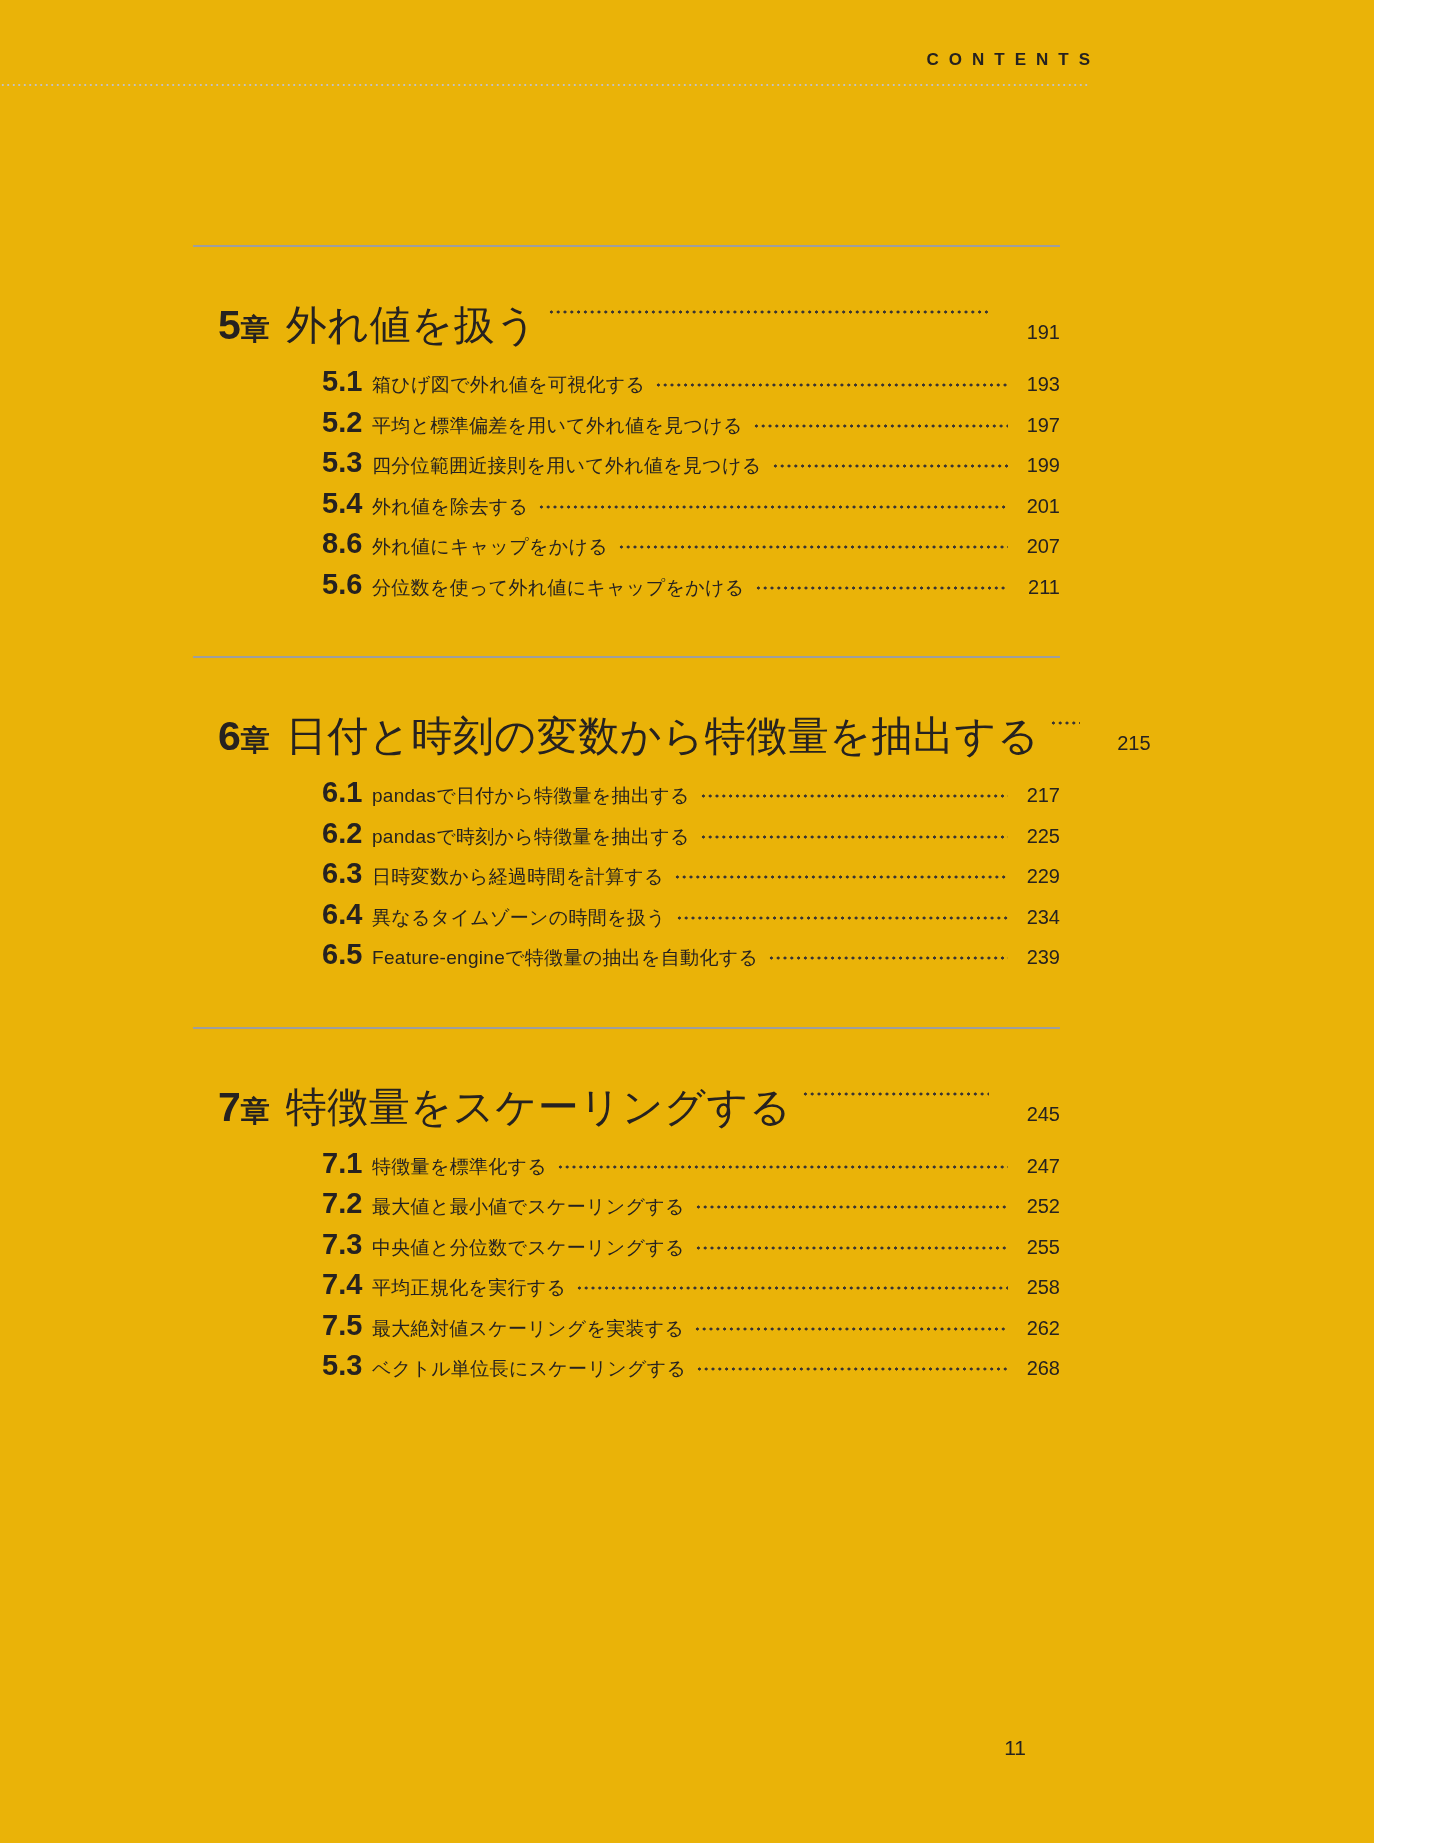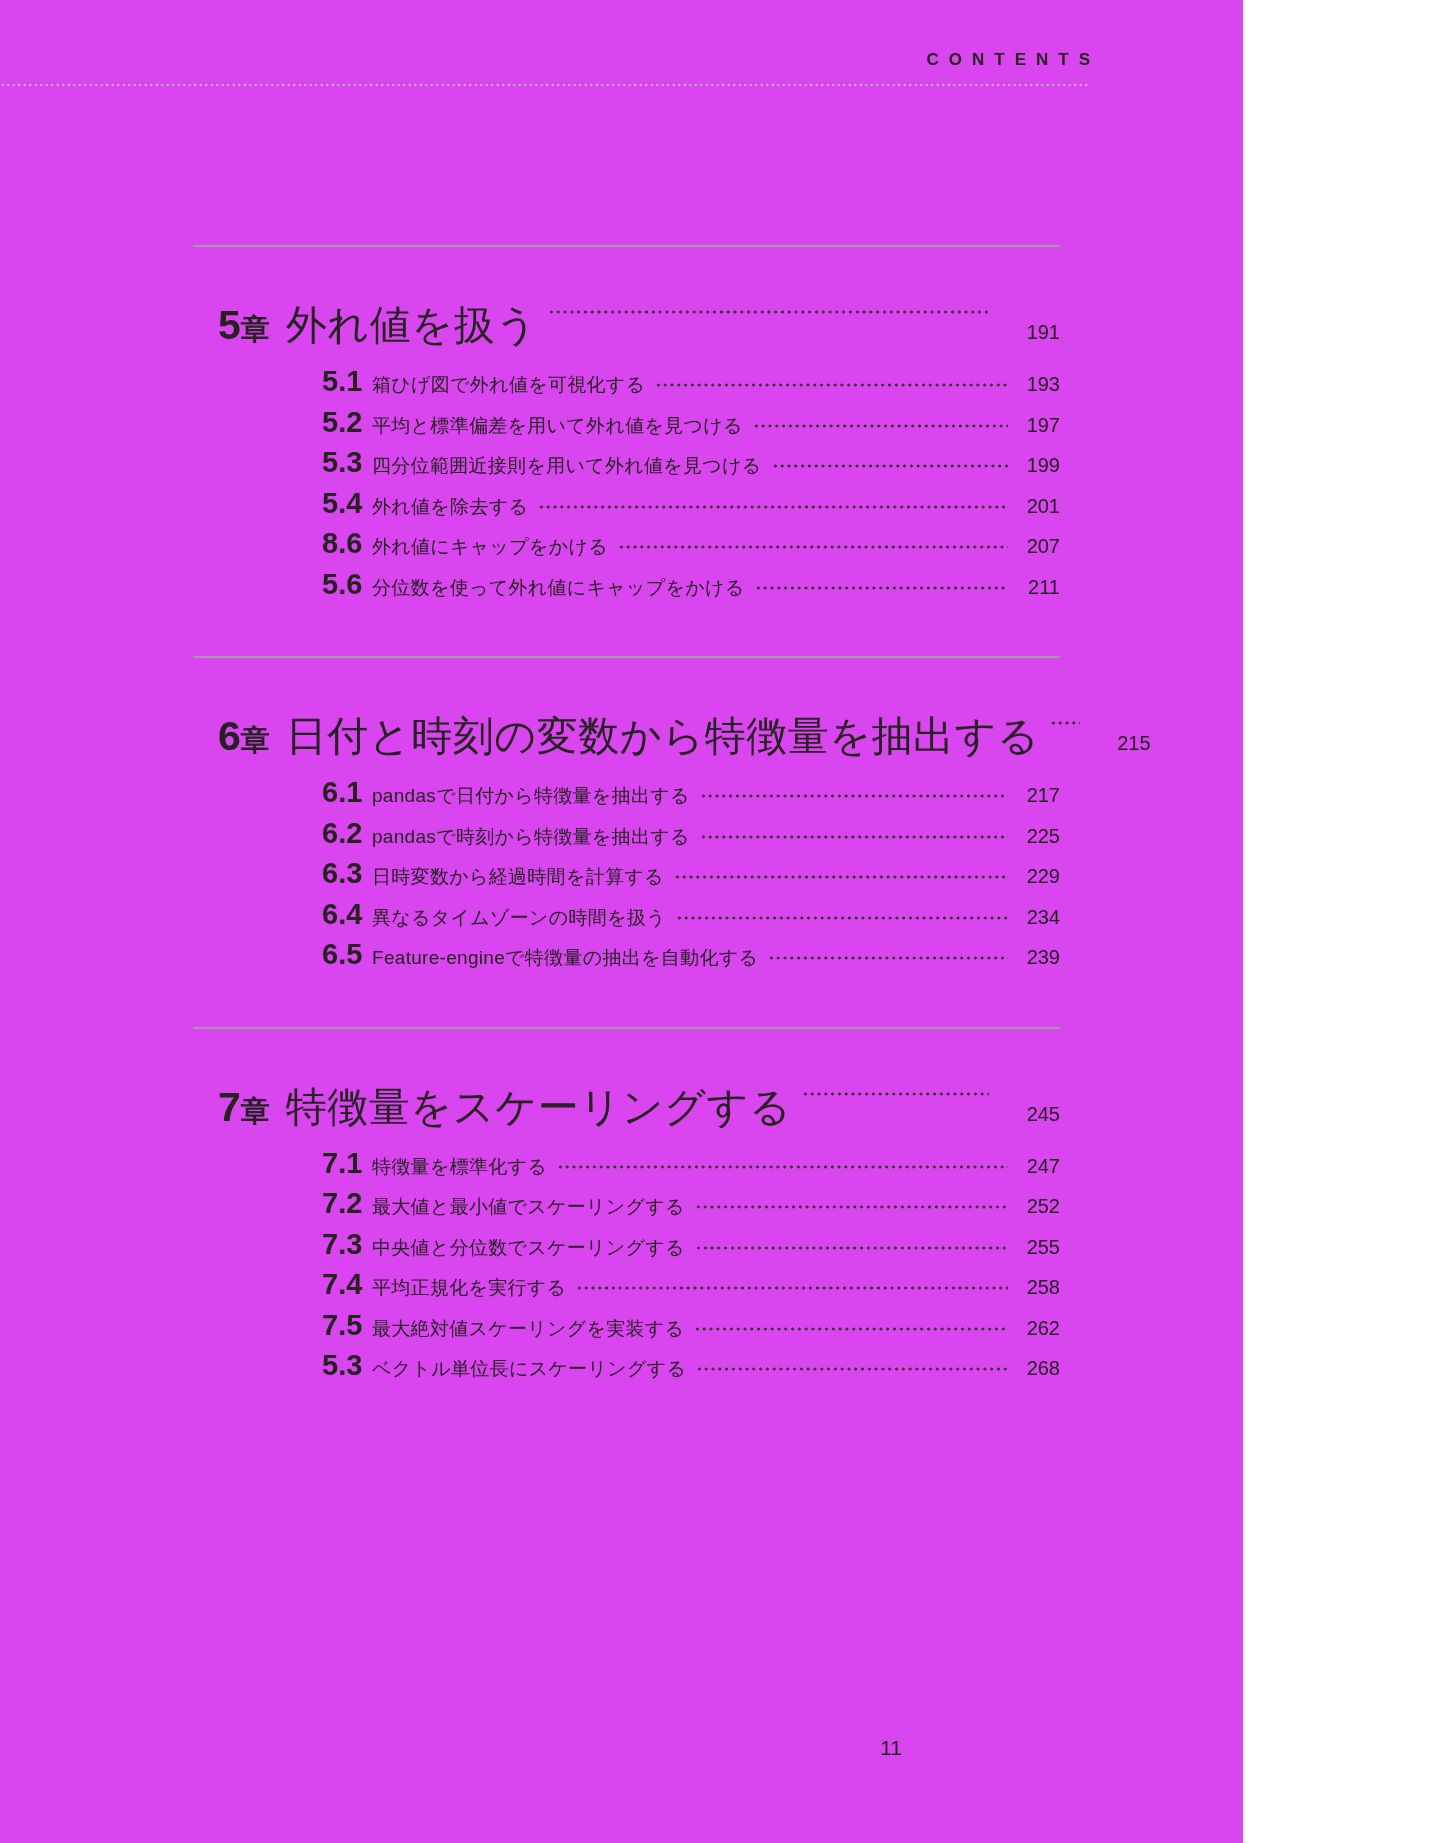--- a/index.html
+++ b/index.html
@@ -4,23 +4,23 @@
 <style>
   html, body { margin: 0; padding: 0; }
   body {
     background: #ffffff;
     font-family: "Liberation Sans", "DejaVu Sans", sans-serif;
     color: #262220;
     -webkit-font-smoothing: antialiased;
   }
   .page {
     position: relative;
-    width: 1243px;
+    width: 1374px;
     height: 1843px;
-    background: #d946ef;
+    background: #eab308;
     overflow: hidden;
   }
 
   
   .contents-header {
     padding-top: 50px;
     width: 1090px;
     text-align: right;
   }
   .contents-header .hd-title {
@@ -120,21 +120,21 @@
     background-repeat: repeat-x;
     background-position: left center;
     min-width: 30px;
   }
   .chapter-heading .leader { transform: translateY(4px); }
 
   
   .folio {
     position: absolute;
     top: 1736px;
-    right: 341px;
+    right: 348px;
     font-size: 21px;
     font-weight: 400;
     color: #262220;
   }
 </style>
 </head>
 <body>
 
 <div class="page">
 

